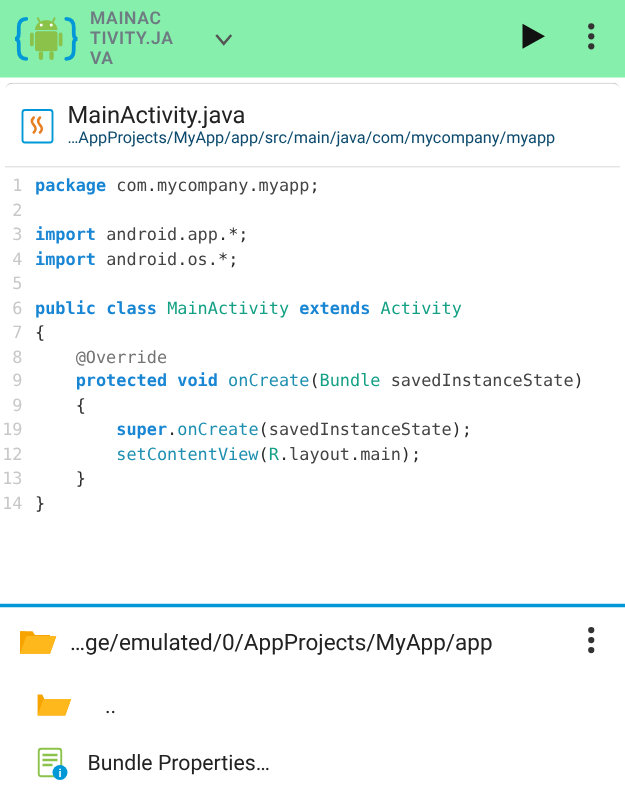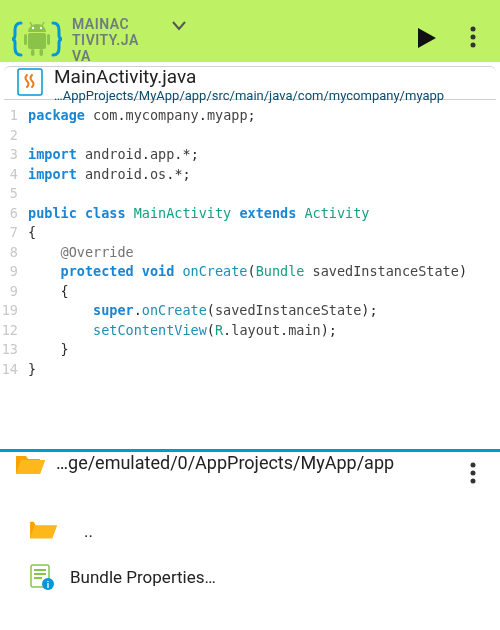--- a/index.html
+++ b/index.html
@@ -8,23 +8,24 @@
       height: 630px;
       font-family: -apple-system, BlinkMacSystemFont, "Segoe UI", Roboto, sans-serif;
       background: #fff;
       overflow: hidden;
       position: relative;
     }
     
     
     .toolbar {
       display: flex;
+      align-items: center;
       height: 62px;
       padding: 16px 10px;
-      background: #bef264;
+      background: #86efac;
     }
     .app-icon {
       width: 54px;
       height: 46px;
       display: flex;
       align-items: center;
       justify-content: center;
     }
     .tab-label {
       color: #6e7b82;
@@ -45,22 +46,22 @@
       cursor: pointer;
     }
     .menu-btn {
       padding: 10px 14px;
       cursor: pointer;
     }
     
     
     .file-header {
       display: flex;
-      align-items: flex-start;
-      height: 34px;
+      align-items: center;
+      height: 68px;
       padding: 0 12px;
       border: 1px solid #d0d0d0;
       border-left: none;
       border-right: none;
       border-radius: 6px 6px 0 0;
       margin: 4px 4px 0 4px;
       background: #fff;
       position: relative;
     }
     .file-header::before {
@@ -123,21 +124,21 @@
     .bottom-sep {
       height: 3px;
       background: #0098d6;
       margin-top: 60px;
     }
     .bottom-panel {
       background: #fff;
     }
     .path-row {
       display: flex;
-      align-items: flex-start;
+      align-items: center;
       height: 56px;
       padding: 0 10px 0 14px;
     }
     .folder-icon {
       width: 30px;
       height: 26px;
       margin-right: 12px;
       flex-shrink: 0;
     }
     .path-text {

